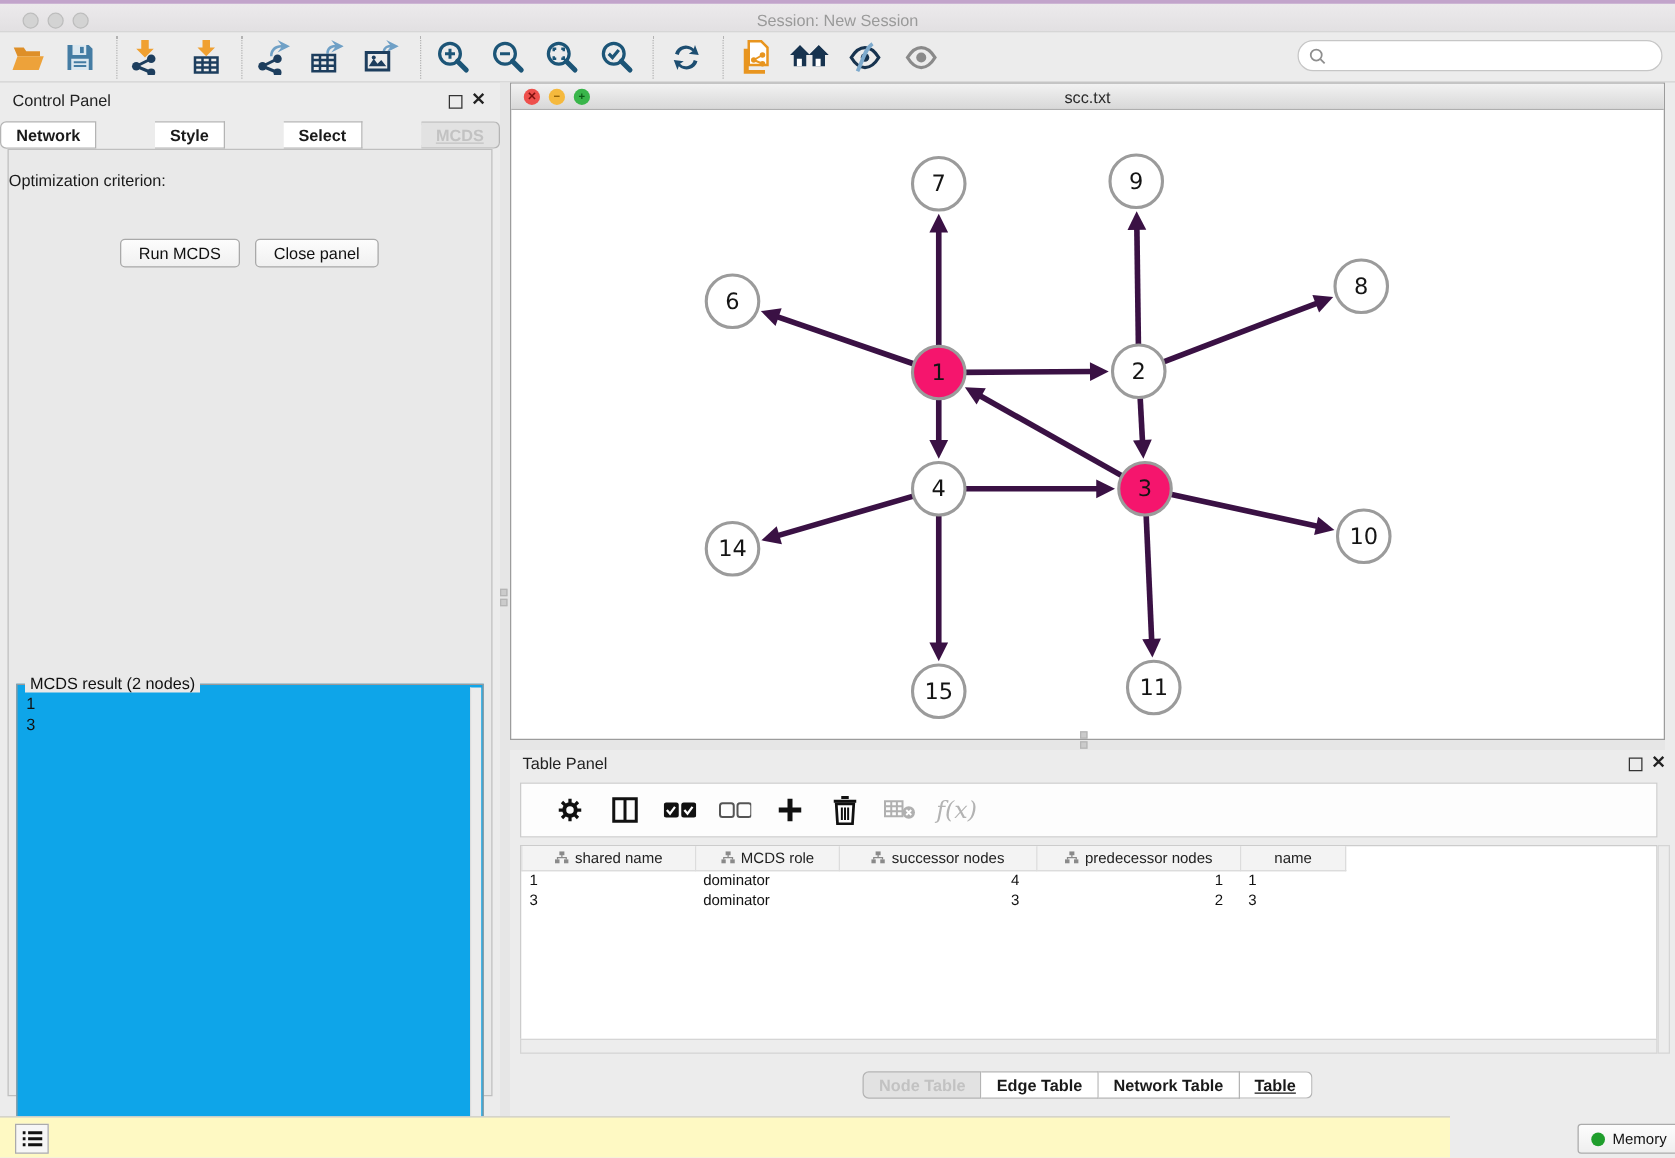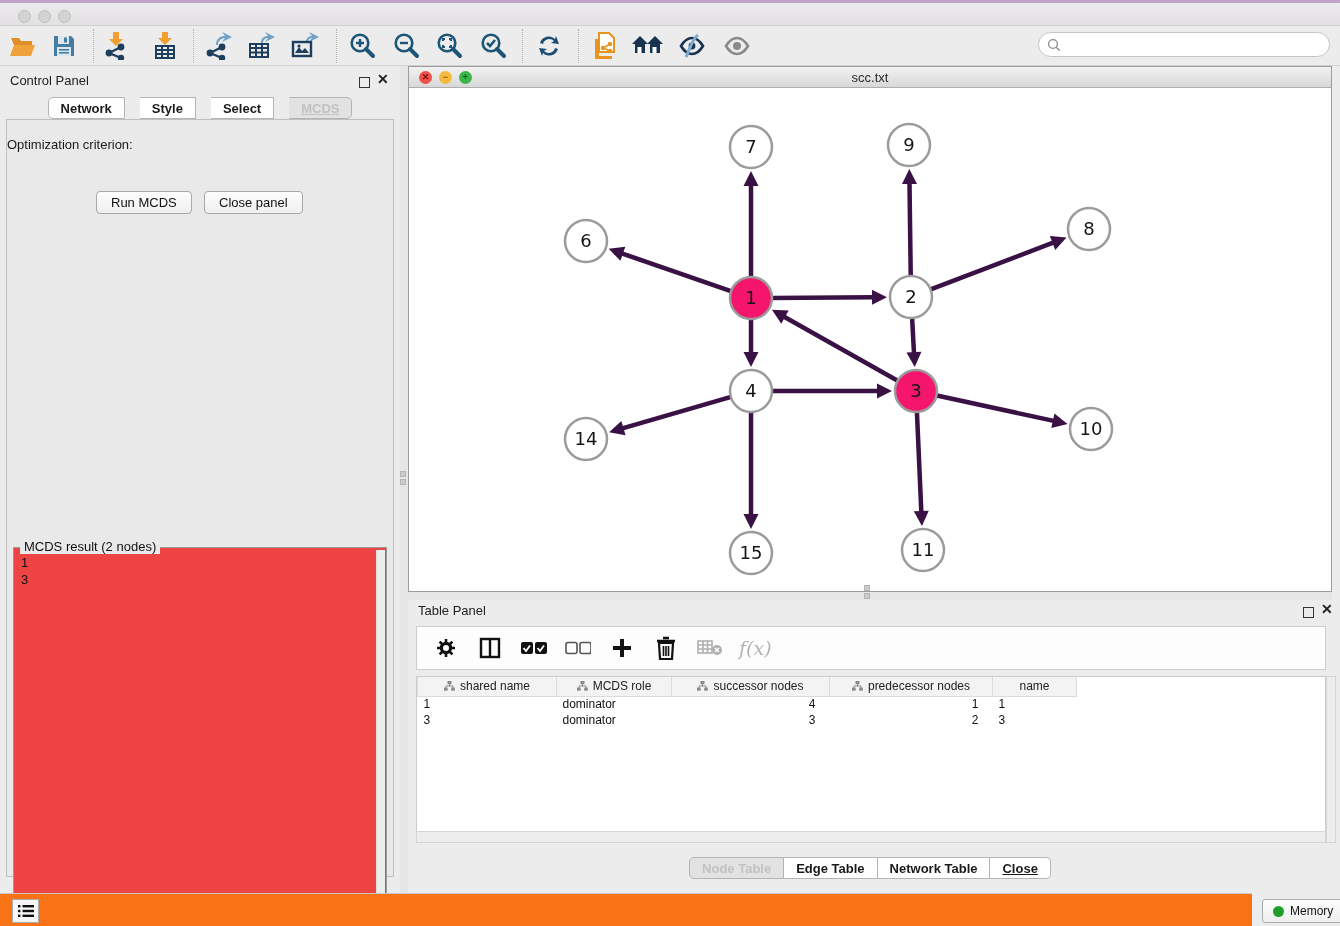--- a/index.html
+++ b/index.html
@@ -29,34 +29,34 @@
   #control-panel { left:0; top:66px; width:400px; height:815px; }
   #cp-title { left:10px; top:7px; font-size:13px; color:#222; }
   .panel-float-icon { width:11px; height:11px; border:1.5px solid #333; display:inline-block; }
   .panel-x { font-size:14px; font-weight:bold; color:#222; line-height:11px; }
   .seg-tabs { display:flex; }
   .seg { border:1px solid #b4b4b4; border-left:none; background:#fff; font-size:13px; font-weight:bold;
     color:#1a1a1a; padding:3px 12px; height:22px; line-height:15px; }
   .seg:first-child { border-left:1px solid #b4b4b4; border-radius:5px 0 0 5px; }
   .seg:last-child { border-radius:0 5px 5px 0;text-decoration:underline; }
   .seg.active { background:#e2e2e2; color:#c2c2c2; }
-  #cp-tabs { left:0; top:31px; width:400px; display:flex; justify-content:center;gap:15px; }
+  #cp-tabs { left:0; top:31px; width:400px; display:flex; justify-content:space-between;gap:15px; }
   #cp-content { left:6px; top:53px; width:388px; height:758px; background:#e9e9e9;
     border:1px solid #bfbfbf; }
   #opt-label { width:100%; text-align:left; top:17px; font-size:13px; }
   #criterion-select { left:38px; top:38px; width:312px; height:24px; background:#fff;
     border:1px solid #ababab; border-radius:4px; display:flex; align-items:center;
     padding:0 6px 0 9px; font-size:13px; }
   #criterion-select .spacer { flex:1; }
   .btn { position:absolute; height:23px; background:linear-gradient(#fdfdfd,#f0f0f0);
     border:1px solid #a9a9a9; border-radius:4px; font-size:13px; color:#111;
     font-family:"Liberation Sans",sans-serif; padding:0 14px; }
   #run-btn { left:89px; top:71px; }
   #close-btn { left:197px; top:71px; }
-  #mcds-fieldset { left:6px; top:427px; width:374px; height:377px; border:1px solid #9a9a9a; background:#ef4444; }
+  #mcds-fieldset { left:6px; top:427px; width:374px; height:377px; border:1px solid #9a9a9a; background:#0ea5e9; }
   #mcds-legend { left:6px; top:-9px; background:#e9e9e9; padding:0 4px; font-size:13px; color:#111; }
   #mcds-result { left:1px; top:2px; width:362px; height:372px; font-size:13px; line-height:17px;
     padding:4px 6px; white-space:pre; overflow:hidden; color:#111; }
   #mcds-scroll { right:1px; top:2px; width:9px; height:372px; background:#ececec; border-left:1px solid #ddd; }
 
   
   #v-divider { left:400px; top:66px; width:8px; height:827px; background:#e6e6e6; }
   .grip { width:6px; height:6px; background:#cbcbcb; border:1px solid #b5b5b5; }
 
   
@@ -66,51 +66,52 @@
   .tl { width:13px; height:13px; border-radius:50%; top:4px; font-size:9px; font-weight:bold;
     text-align:center; line-height:13px; }
   #net-title { width:100%; text-align:center; top:3px; font-size:13px; color:#2b2b2b; }
   #net-canvas { left:0; top:21px; }
 
   
   #h-divider { left:408px; top:592px; width:924px; height:8px; background:#e6e6e6; }
   #table-panel { left:408px; top:600px; width:932px; height:293px; background:#ececec; }
   #tp-title { left:10px; top:3px; font-size:13px; color:#222; }
   #tp-toolbar { left:8px; top:26px; width:910px; height:44px; background:#fdfdfd; border:1px solid #cccccc;
-    display:flex; align-items:center; gap:14px; padding-left:14px; }
+    display:flex; align-items:center; gap:14px; padding-left:24px; }
   .tp-btn { border:none; background:transparent; width:30px; height:34px;
     display:flex; align-items:center; justify-content:center; }
   #fx-label { font-family:"DejaVu Serif", serif; font-style:italic; font-size:19px; color:#b3b3b3; }
   #node-table { left:8px; top:76px; width:910px; height:167px; background:#fff; border:1px solid #cccccc; }
   table { border-collapse:collapse; font-size:12px;padding-left:32px; }
   th { background:#f3f3f3; border:1px solid #dcdcdc; border-top:none; font-weight:normal;
     height:19px; font-size:12px; color:#222; }
   th .th-inner { display:flex; align-items:center; justify-content:center; gap:5px; }
   td { height:16px; padding:0 6px; color:#111; }
   td.r { text-align:right; padding-right:14px; }
   #tp-hscroll { left:8px; top:231px; width:910px; height:12px; background:#ededed; border:1px solid #d5d5d5; }
   #tp-vscroll { right:4px; top:76px; width:10px; height:167px; background:#ededed; border:1px solid #d5d5d5; }
   #tp-tabs { left:0; top:257px; width:924px; display:flex; justify-content:center; }
 
   
-  #status-bar { left:0; top:893px; width:1252px; height:33px; background:#f97316; border-top:1px solid #c9c9c9; }
+  #status-bar { left:0; top:893px; width:1160px; height:33px; background:#fef9c3; border-top:1px solid #c9c9c9; }
   #list-btn { left:12px; top:5px; width:27px; height:24px; background:#f6f6f6; border:1px solid #ababab;
     display:flex; align-items:center; justify-content:center; }
   #memory-btn { left:1262px; top:5px; height:24px; background:linear-gradient(#fdfdfd,#efefef);
     border:1px solid #ababab; border-radius:3px; display:flex; align-items:center; gap:6px;
     padding:0 10px; font-size:12px; color:#111; }
   #memory-dot { width:11px; height:11px; border-radius:50%; }
 </style>
 </head>
 <body>
 
 <div id="titlebar" class="abs">
   <span class="traffic inactive abs" style="left:18px"></span>
   <span class="traffic inactive abs" style="left:38px"></span>
   <span class="traffic inactive abs" style="left:58px"></span>
+  <div id="win-title" class="abs">Session: New Session</div>
 </div>
 
 <div id="toolbar" class="abs">
   <button class="tb-btn" style="left:5px">
       <svg width="28" height="26" viewBox="0 0 28 26">
         <path d="M2 5h8l2 3h11v4H5z" fill="#de8f28"></path>
         <path d="M5 12h21l-4 11H1z" fill="#eda23a"></path>
       </svg>
     </button>
   <button class="tb-btn" style="left:46px">
@@ -534,21 +535,21 @@
         </tbody>
     </table>
   </div>
   <div id="tp-hscroll" class="abs"></div>
   <div id="tp-vscroll" class="abs"></div>
 
   <div id="tp-tabs" class="abs seg-tabs">
     <div class="seg active">Node Table</div>
     <div class="seg">Edge Table</div>
     <div class="seg">Network Table</div>
-    <div class="seg">Close</div>
+    <div class="seg">Table</div>
   </div>
 </div>
 
 <div id="status-bar" class="abs">
   <button id="list-btn" class="abs">
       <svg width="16" height="14" viewBox="0 0 16 14">
         <g fill="#111">
           <rect x="0" y="1" width="2.4" height="2.4"></rect>
           <rect x="0" y="5.8" width="2.4" height="2.4"></rect>
           <rect x="0" y="10.6" width="2.4" height="2.4"></rect>

